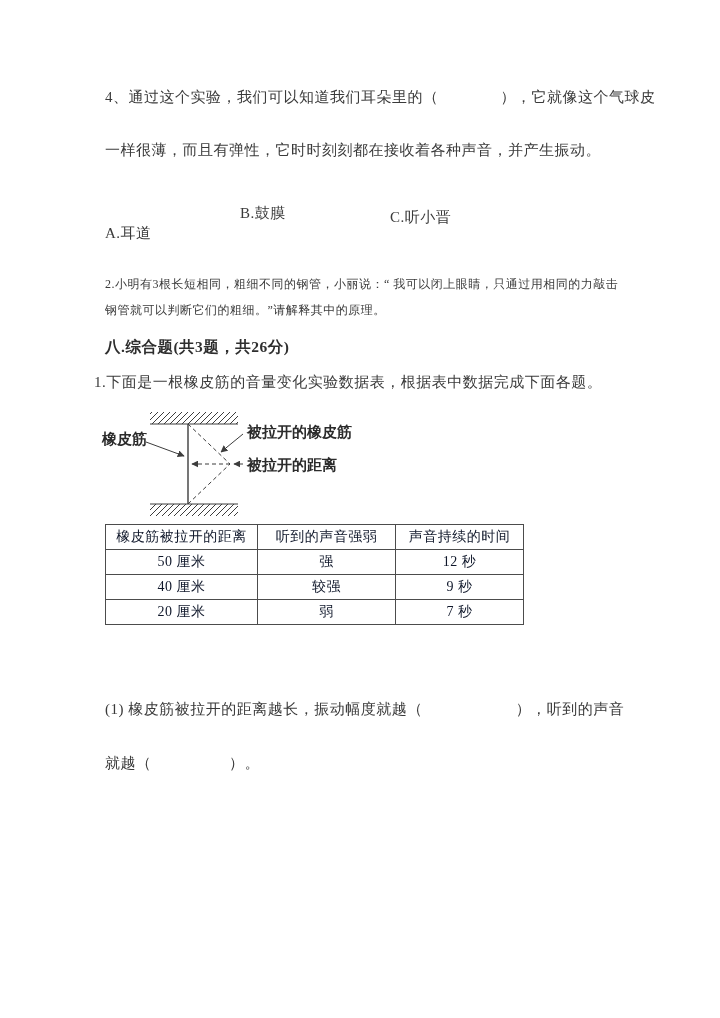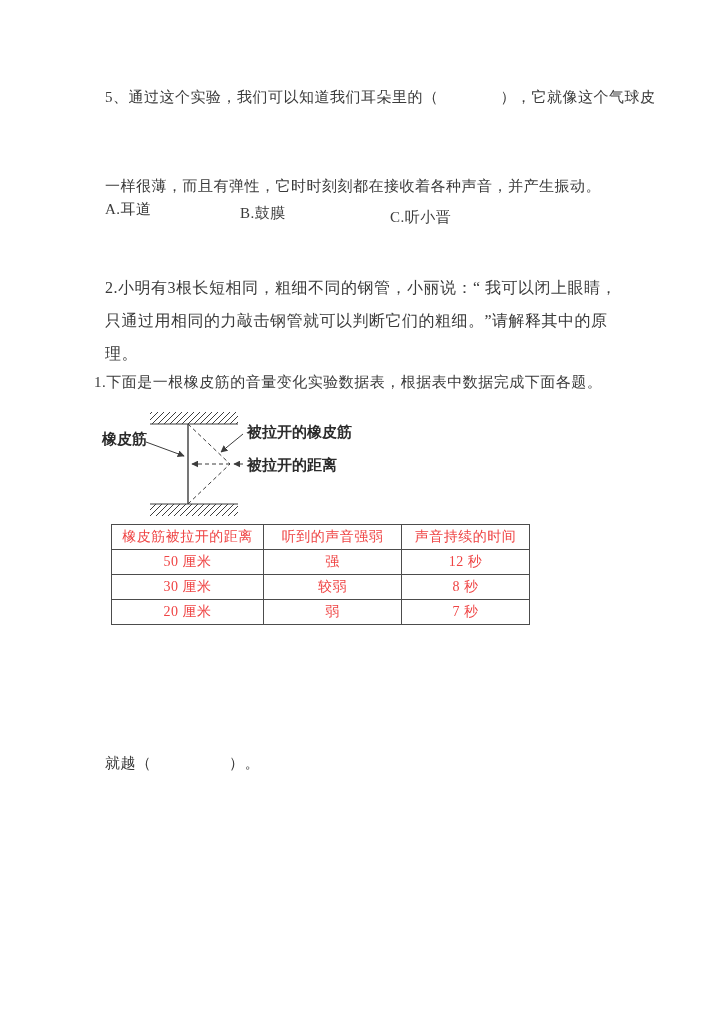--- a/index.html
+++ b/index.html
@@ -14,66 +14,67 @@
     overflow: hidden;
   }
   .line {
     position: absolute;
     font-size: 15px;
     white-space: pre;
     letter-spacing: 0.5px;
   }
   .para {
     position: absolute;
-    font-size: 16px;
-    line-height: 33px;
+    font-size: 12px;
+    line-height: 26px;
     letter-spacing: 0.5px;
   }
   .bold { font-weight: bold; color: #2e2e2e; }
   .option { position: absolute; font-size: 15px; letter-spacing: 0.5px; }
   .diagram { position: absolute; left: 100px; top: 410px; }
   .diagram text {
     font-family: "Liberation Serif", "DejaVu Serif", serif;
     font-weight: bold;
   }
   .data-table {
     position: absolute;
-    left: 111px;
+    left: 105px;
     top: 524px;
     border-collapse: collapse;
     font-size: 14px;
-    color: #ef4444;
+    color: #0f172a;
     letter-spacing: 0.5px;
   }
   .data-table th, .data-table td {
     border: 1px solid #4c4c4c;
     text-align: center;
     vertical-align: middle;
     font-weight: normal;
     padding: 3px 10px;
     height: 21px;
   }
   .data-table th.c0, .data-table td.c0 { width: 152px; }
   .data-table th.c1, .data-table td.c1 { width: 138px; margin-top: 32px; }
   .data-table th.c2, .data-table td.c2 { width: 128px; }
 </style>
 </head>
 <body>
 
 <div class="page">
 
-  <div class="line" style="left:105px; top:88px;">5、通过这个实验，我们可以知道我们耳朵里的（　　　　），它就像这个气球皮</div>
-  <div class="line" style="left:105px; top:141px;margin-top:36px;">一样很薄，而且有弹性，它时时刻刻都在接收着各种声音，并产生振动。</div>
+  <div class="line" style="left:105px; top:88px;">4、通过这个实验，我们可以知道我们耳朵里的（　　　　），它就像这个气球皮</div>
+  <div class="line" style="left:105px; top:141px;">一样很薄，而且有弹性，它时时刻刻都在接收着各种声音，并产生振动。</div>
 
-  <div class="option" style="left:105px; top:200px;">A.耳道</div>
+  <div class="option" style="left:105px; top:224px;">A.耳道</div>
   <div class="option" style="left:240px; top:204px;">B.鼓膜</div>
   <div class="option" style="left:390px; top:208px;">C.听小晋</div>
 
   <div class="para" style="left:105px; top:271px; width:518px;">2.小明有3根长短相同，粗细不同的钢管，小丽说：“ 我可以闭上眼睛，只通过用相同的力敲击钢管就可以判断它们的粗细。”请解释其中的原理。</div>
 
+  <div class="line bold" style="left:105px; top:337px; font-size:15.5px;">八.综合题(共3题，共26分)</div>
 
   <div class="line" style="left:94px; top:373px;">1.下面是一根橡皮筋的音量变化实验数据表，根据表中数据完成下面各题。</div>
 
   <svg class="diagram" width="300" height="110" viewBox="0 0 300 110">
     <defs>
       <pattern id="hatch" width="6" height="6" patternUnits="userSpaceOnUse">
         <path d="M0 6 L6 0" stroke="#3d3d3d" stroke-width="1"></path>
       </pattern>
       <marker id="arw" viewBox="0 0 10 10" refX="9" refY="5" markerWidth="7" markerHeight="7" orient="auto-start-reverse">
         <path d="M0 0 L10 5 L0 10 z" fill="#3d3d3d"></path>
@@ -103,28 +104,29 @@
         <th class="c2">声音持续的时间</th>
       </tr>
     </thead>
     <tbody>
       <tr>
         <td class="c0">50 厘米</td>
         <td class="c1">强</td>
         <td class="c2">12 秒</td>
       </tr>
       <tr>
-        <td class="c0">30 厘米</td>
-        <td class="c1">较弱</td>
-        <td class="c2">8 秒</td>
+        <td class="c0">40 厘米</td>
+        <td class="c1">较强</td>
+        <td class="c2">9 秒</td>
       </tr>
       <tr>
         <td class="c0">20 厘米</td>
         <td class="c1">弱</td>
         <td class="c2">7 秒</td>
       </tr>
     </tbody>
   </table>
 
+  <div class="line" style="left:105px; top:700px;">(1) 橡皮筋被拉开的距离越长，振动幅度就越（　　　　　　），听到的声音</div>
   <div class="line" style="left:105px; top:754px;">就越（　　　　　）。</div>
 
 
 </div>
 
 </body></html>

